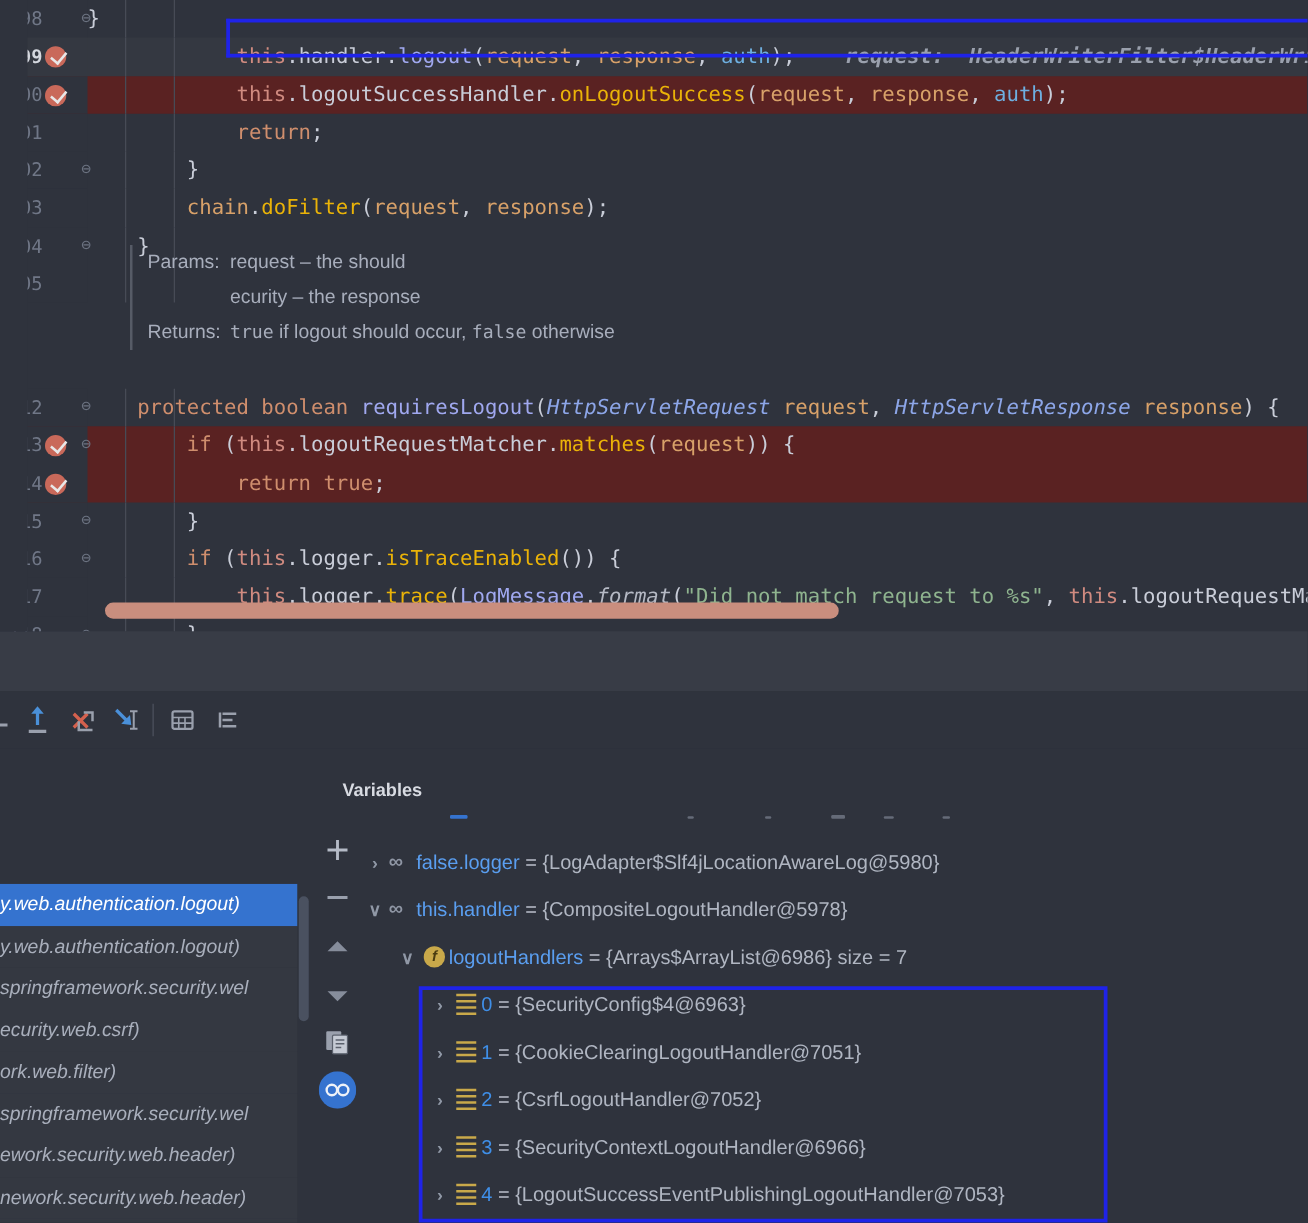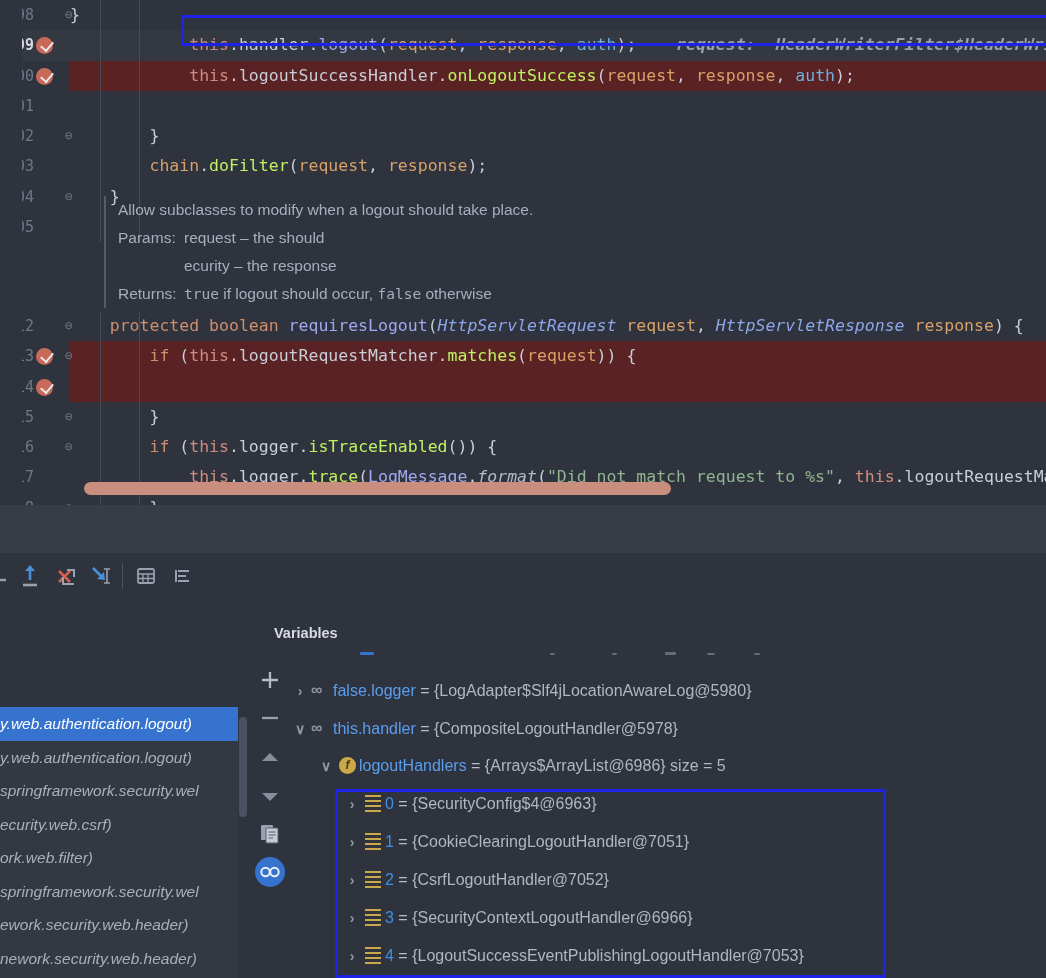--- a/index.html
+++ b/index.html
@@ -59,21 +59,21 @@
     position: absolute; top: 0; width: 1px; height: 100%;
     background: #474b56; z-index: 4;
   }
   .code-text {
     position: absolute; left: 70px; top: 0; z-index: 2;
     color: #bcc0cc; white-space: pre;
   }
   
   .kw   { color: #cf8e6d; }
   .fn   { color: #a0a8ef; }
-  .fn2  { color: #bef264; }
+  .fn2  { color: #eab308; }
   .param{ color: #d8a169; }
   .this { color: #d08b80; }
   .str  { color: #8fb48f; }
   .ital { font-style: italic; color: #b5b9c4; }
   .type { font-style: italic; color: #8da6e8; }
   .plain{ color: #c9cdd8; }
   .blue { color: #6eafe0; }
 
   .inlay {
     color: #9aa0ad; font-style: italic; font-weight: bold;
@@ -224,39 +224,38 @@
 </head>
 <body>
 
 <div class="app">
 
   <div class="editor">
     <div class="code-rows" id="code-rows-top">
         <div class="row"><div class="gutter-bg"></div><div class="gutter-num">98</div><div class="fold">⊖</div><div class="vline" style="left: 100px;"></div><div class="vline" style="left: 139px;"></div><div class="code-text"><span class="plain">}</span></div></div>
         <div class="row green cur"><div class="gutter-bg"></div><div class="gutter-num">99</div><div class="bp"></div><div class="vline" style="left: 100px;"></div><div class="vline" style="left: 139px;"></div><div class="code-text"><span class="plain">            </span><span class="this">this</span><span class="plain">.</span><span class="plain">handler</span><span class="plain">.</span><span class="fn">logout</span><span class="plain">(</span><span class="param">request</span><span class="plain">, </span><span class="param">response</span><span class="plain">, </span><span class="blue">auth</span><span class="plain">);</span><span class="inlay">    request:  HeaderWriterFilter$HeaderWriter</span></div></div>
         <div class="row red"><div class="gutter-bg"></div><div class="gutter-num">100</div><div class="bp"></div><div class="vline" style="left: 100px;"></div><div class="vline" style="left: 139px;"></div><div class="code-text"><span class="plain">            </span><span class="this">this</span><span class="plain">.</span><span class="plain">logoutSuccessHandler</span><span class="plain">.</span><span class="fn2">onLogoutSuccess</span><span class="plain">(</span><span class="param">request</span><span class="plain">, </span><span class="param">response</span><span class="plain">, </span><span class="blue">auth</span><span class="plain">);</span></div></div>
-        <div class="row"><div class="gutter-bg"></div><div class="gutter-num">101</div><div class="vline" style="left: 100px;"></div><div class="vline" style="left: 139px;"></div></div>
+        <div class="row"><div class="gutter-bg"></div><div class="gutter-num">101</div><div class="vline" style="left: 100px;"></div><div class="vline" style="left: 139px;"></div><div class="code-text"><span class="plain">            </span><span class="kw">return</span><span class="plain">;</span></div></div>
         <div class="row"><div class="gutter-bg"></div><div class="gutter-num">102</div><div class="fold">⊖</div><div class="vline" style="left: 100px;"></div><div class="vline" style="left: 139px;"></div><div class="code-text"><span class="plain">        }</span></div></div>
         <div class="row"><div class="gutter-bg"></div><div class="gutter-num">103</div><div class="vline" style="left: 100px;"></div><div class="vline" style="left: 139px;"></div><div class="code-text"><span class="plain">        </span><span class="param">chain</span><span class="plain">.</span><span class="fn2">doFilter</span><span class="plain">(</span><span class="param">request</span><span class="plain">, </span><span class="param">response</span><span class="plain">);</span></div></div>
         <div class="row"><div class="gutter-bg"></div><div class="gutter-num">104</div><div class="fold">⊖</div><div class="vline" style="left: 100px;"></div><div class="vline" style="left: 139px;"></div><div class="code-text"><span class="plain">    }</span></div></div>
         <div class="row"><div class="gutter-bg"></div><div class="gutter-num">105</div><div class="vline" style="left: 100px;"></div><div class="vline" style="left: 139px;"></div><div class="code-text"></div></div>
       </div>
 
     <div class="javadoc" style="top:196px">
       <div class="bar"></div>
-      <div class="jd-line">Allow subclasses to modify when a logout should take place.</div>
       <div class="jd-line"><span class="jd-label">Params:</span><span>request – the should</span></div>
       <div class="jd-line"><span class="jd-label"></span><span>ecurity – the response</span></div>
       <div class="jd-line"><span class="jd-label">Returns:</span><span class="mono-inline">true</span><span> if logout should occur, </span><span class="mono-inline">false</span><span> otherwise</span></div>
     </div>
 
     <div class="code-rows" id="code-rows-bot" style="top:311px">
         <div class="row"><div class="gutter-bg"></div><div class="gutter-num">112</div><div class="fold">⊖</div><div class="vline" style="left: 100px;"></div><div class="vline" style="left: 139px;"></div><div class="code-text"><span class="plain">    </span><span class="kw">protected</span><span class="plain"> </span><span class="kw">boolean</span><span class="plain"> </span><span class="fn">requiresLogout</span><span class="plain">(</span><span class="type">HttpServletRequest</span><span class="plain"> </span><span class="param">request</span><span class="plain">, </span><span class="type">HttpServletResponse</span><span class="plain"> </span><span class="param">response</span><span class="plain">) {</span></div></div>
         <div class="row red"><div class="gutter-bg"></div><div class="gutter-num">113</div><div class="bp"></div><div class="fold">⊖</div><div class="vline" style="left: 100px;"></div><div class="vline" style="left: 139px;"></div><div class="code-text"><span class="plain">        </span><span class="kw">if</span><span class="plain"> (</span><span class="this">this</span><span class="plain">.</span><span class="plain">logoutRequestMatcher</span><span class="plain">.</span><span class="fn2">matches</span><span class="plain">(</span><span class="param">request</span><span class="plain">)) {</span></div></div>
-        <div class="row red"><div class="gutter-bg"></div><div class="gutter-num">114</div><div class="bp"></div><div class="vline" style="left: 100px;"></div><div class="vline" style="left: 139px;"></div></div>
+        <div class="row red"><div class="gutter-bg"></div><div class="gutter-num">114</div><div class="bp"></div><div class="vline" style="left: 100px;"></div><div class="vline" style="left: 139px;"></div><div class="code-text"><span class="plain">            </span><span class="kw">return</span><span class="plain"> </span><span class="kw">true</span><span class="plain">;</span></div></div>
         <div class="row"><div class="gutter-bg"></div><div class="gutter-num">115</div><div class="fold">⊖</div><div class="vline" style="left: 100px;"></div><div class="vline" style="left: 139px;"></div><div class="code-text"><span class="plain">        }</span></div></div>
         <div class="row"><div class="gutter-bg"></div><div class="gutter-num">116</div><div class="fold">⊖</div><div class="vline" style="left: 100px;"></div><div class="vline" style="left: 139px;"></div><div class="code-text"><span class="plain">        </span><span class="kw">if</span><span class="plain"> (</span><span class="this">this</span><span class="plain">.</span><span class="plain">logger</span><span class="plain">.</span><span class="fn2">isTraceEnabled</span><span class="plain">()) {</span></div></div>
         <div class="row"><div class="gutter-bg"></div><div class="gutter-num">117</div><div class="vline" style="left: 100px;"></div><div class="vline" style="left: 139px;"></div><div class="code-text"><span class="plain">            </span><span class="this">this</span><span class="plain">.</span><span class="plain">logger</span><span class="plain">.</span><span class="fn2">trace</span><span class="plain">(</span><span class="fn">LogMessage</span><span class="plain">.</span><span class="ital">format</span><span class="plain">(</span><span class="str">"Did not match request to %s"</span><span class="plain">, </span><span class="this">this</span><span class="plain">.</span><span class="plain">logoutRequestMa</span></div></div>
         <div class="row"><div class="gutter-bg"></div><div class="gutter-num">118</div><div class="fold">⊖</div><div class="vline" style="left: 100px;"></div><div class="vline" style="left: 139px;"></div><div class="code-text"><span class="plain">        }</span></div></div>
       </div>
 
     <div class="editor-leftstrip"></div>
 
     <div class="hscroll-track">
       <div class="hscroll-thumb"></div>
@@ -378,21 +377,21 @@
             <circle cx="10.5" cy="15" r="4.2" fill="none" stroke="#eef2f8" stroke-width="1.9"></circle>
             <circle cx="19.5" cy="15" r="4.2" fill="none" stroke="#eef2f8" stroke-width="1.9"></circle>
             <path d="M14.7 15 H15.3" stroke="#eef2f8" stroke-width="1.9"></path>
           </svg>
         </div>
       </div>
 
       <div class="vars-tree" id="vars-tree">
           <div class="v-row" style="padding-left: 0px;"><span class="chev">›</span><span class="ico-oo">∞</span><span class="v-name">false.logger</span><span class="v-eq"> = </span><span class="v-val">{LogAdapter$Slf4jLocationAwareLog@5980}</span></div>
           <div class="v-row" style="padding-left: 0px;"><span class="chev">∨</span><span class="ico-oo">∞</span><span class="v-name">this.handler</span><span class="v-eq"> = </span><span class="v-val">{CompositeLogoutHandler@5978}</span></div>
-          <div class="v-row" style="padding-left: 26px;"><span class="chev">∨</span><span class="ico-f"><i>f</i></span><span class="v-name">logoutHandlers</span><span class="v-eq"> = </span><span class="v-val">{Arrays$ArrayList@6986}</span><span class="v-val">  size = 5</span></div>
+          <div class="v-row" style="padding-left: 26px;"><span class="chev">∨</span><span class="ico-f"><i>f</i></span><span class="v-name">logoutHandlers</span><span class="v-eq"> = </span><span class="v-val">{Arrays$ArrayList@6986}</span><span class="v-val">  size = 7</span></div>
           <div class="v-row" style="padding-left: 52px;"><span class="chev">›</span><span class="ico-list"><s style="top:0"></s><s style="top:5px"></s><s style="top:10px"></s><s style="top:15px"></s></span><span class="v-idx">0</span><span class="v-eq"> = </span><span class="v-val">{SecurityConfig$4@6963}</span></div>
           <div class="v-row" style="padding-left: 52px;"><span class="chev">›</span><span class="ico-list"><s style="top:0"></s><s style="top:5px"></s><s style="top:10px"></s><s style="top:15px"></s></span><span class="v-idx">1</span><span class="v-eq"> = </span><span class="v-val">{CookieClearingLogoutHandler@7051}</span></div>
           <div class="v-row" style="padding-left: 52px;"><span class="chev">›</span><span class="ico-list"><s style="top:0"></s><s style="top:5px"></s><s style="top:10px"></s><s style="top:15px"></s></span><span class="v-idx">2</span><span class="v-eq"> = </span><span class="v-val">{CsrfLogoutHandler@7052}</span></div>
           <div class="v-row" style="padding-left: 52px;"><span class="chev">›</span><span class="ico-list"><s style="top:0"></s><s style="top:5px"></s><s style="top:10px"></s><s style="top:15px"></s></span><span class="v-idx">3</span><span class="v-eq"> = </span><span class="v-val">{SecurityContextLogoutHandler@6966}</span></div>
           <div class="v-row" style="padding-left: 52px;"><span class="chev">›</span><span class="ico-list"><s style="top:0"></s><s style="top:5px"></s><s style="top:10px"></s><s style="top:15px"></s></span><span class="v-idx">4</span><span class="v-eq"> = </span><span class="v-val">{LogoutSuccessEventPublishingLogoutHandler@7053}</span></div>
         </div>
     </div>
   </div>
 
   <div class="list-box"></div>

